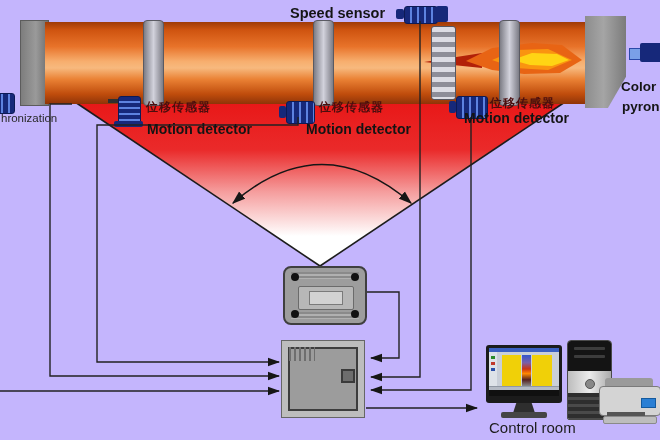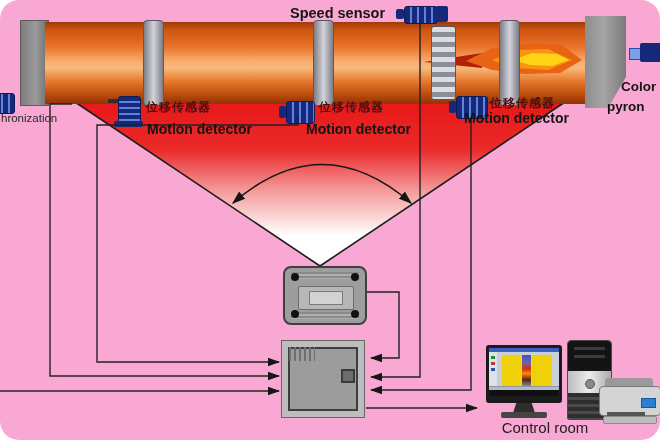--- a/index.html
+++ b/index.html
@@ -1,18 +1,18 @@
 <!DOCTYPE html>
 <html><head>
 <meta charset="utf-8">
 <style>
   html,body{margin:0;padding:0;background:#fff;}
   #stage{
     position:relative;width:660px;height:440px;overflow:hidden;
-    background:#f9a8d4;font-family:"Liberation Sans",sans-serif;border-radius:19px;
+    background:#c4b5fd;font-family:"Liberation Sans",sans-serif;
     -webkit-font-smoothing:antialiased;
   }
   .abs{position:absolute;}
   svg.layer{position:absolute;left:0;top:0;pointer-events:none;}
 
   
   .kiln-body{
     left:45px;top:22px;width:543px;height:82px;
     background:linear-gradient(180deg,#9e3b08 0%,#cf5410 10%,#e8732a 30%,
       #f7ae6e 48%,#f7b97e 56%,#ea8134 70%,#bf4c0c 88%,#8f3408 100%);
@@ -248,17 +248,17 @@
   <div class="lbl cn" style="left:146px;top:99px;">位移传感器</div>
   <div class="lbl en-md" style="left:147px;top:121px;">Motion detector</div>
 
   <div class="lbl cn" style="left:319px;top:99px;">位移传感器</div>
   <div class="lbl en-md" style="left:306px;top:121px;">Motion detector</div>
 
   <div class="lbl cn" style="left:490px;top:95px;">位移传感器</div>
   <div class="lbl en-md" style="left:464px;top:110px;">Motion detector</div>
 
   <div class="lbl bold" style="left:621px;top:79px;font-size:13.5px;">Color</div>
-  <div class="lbl bold" style="left:607px;top:99px;font-size:13.5px;">pyron</div>
-
-  <div class="lbl plain" style="left:489px;top:419px;width:112px;text-align:center;font-size:15px;">Control room</div>
+  <div class="lbl bold" style="left:622px;top:99px;font-size:13.5px;">pyron</div>
+
+  <div class="lbl plain" style="left:489px;top:419px;width:112px;text-align:left;font-size:15px;">Control room</div>
 
 </div>
 
 </body></html>

